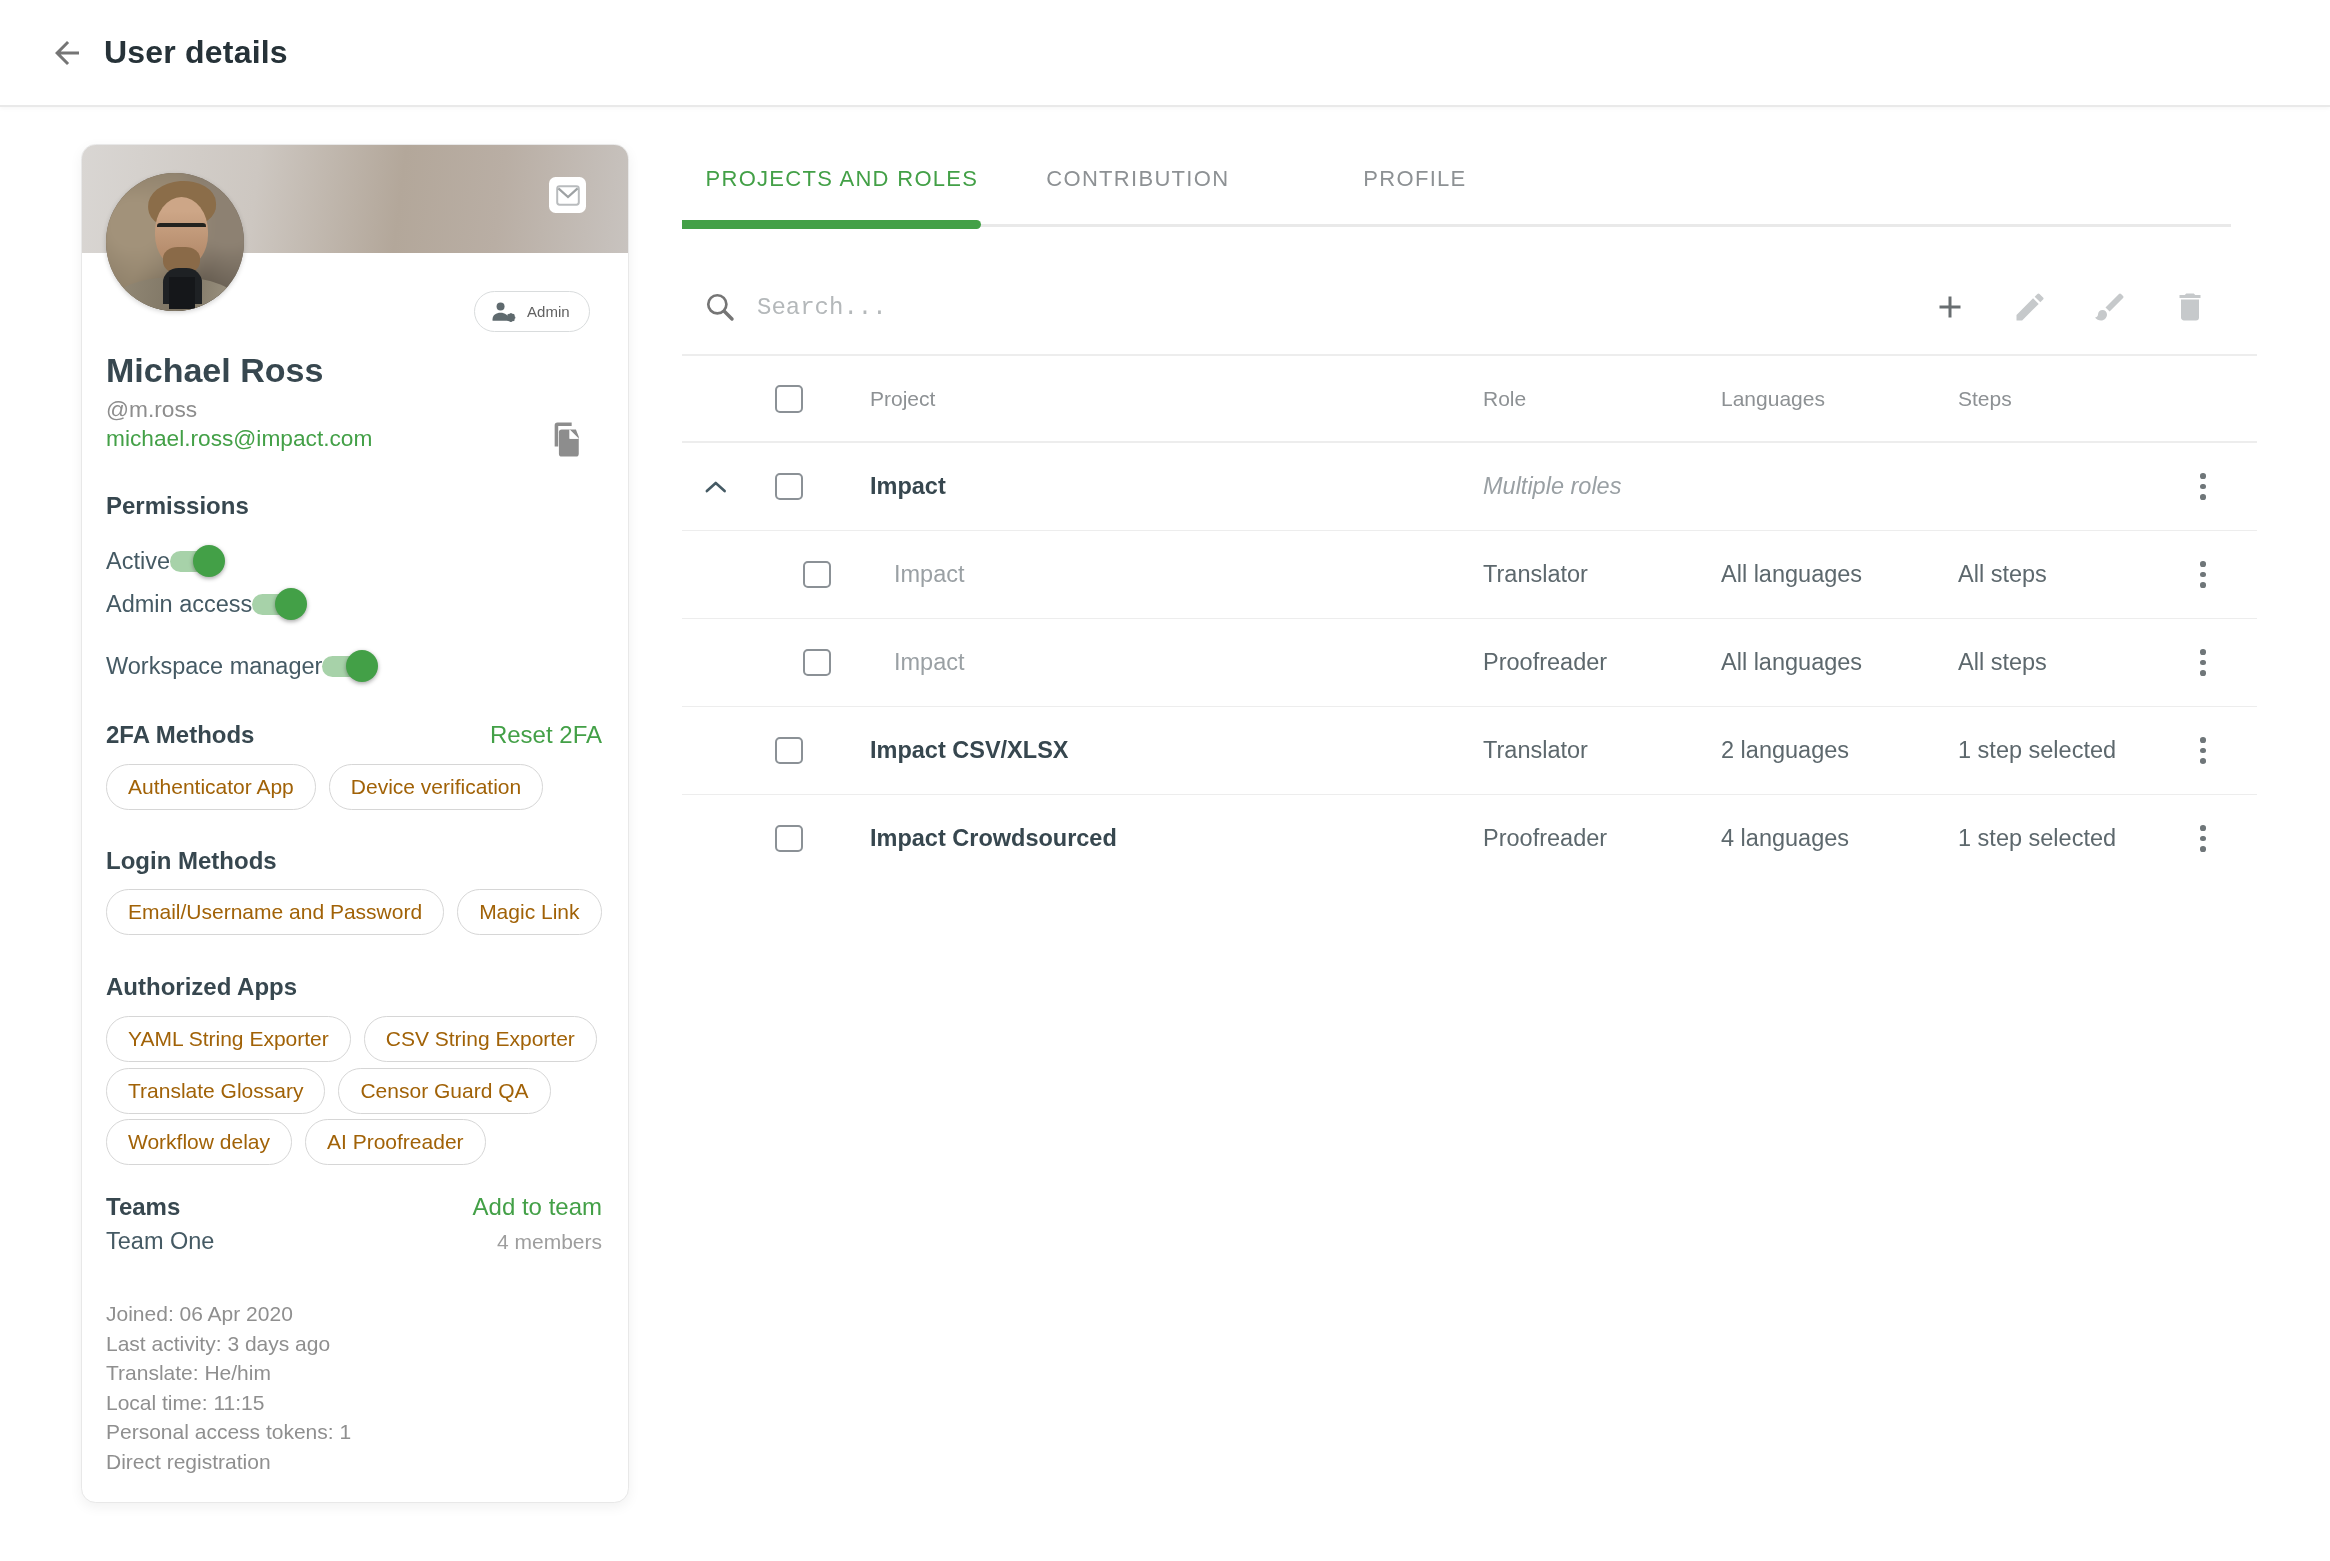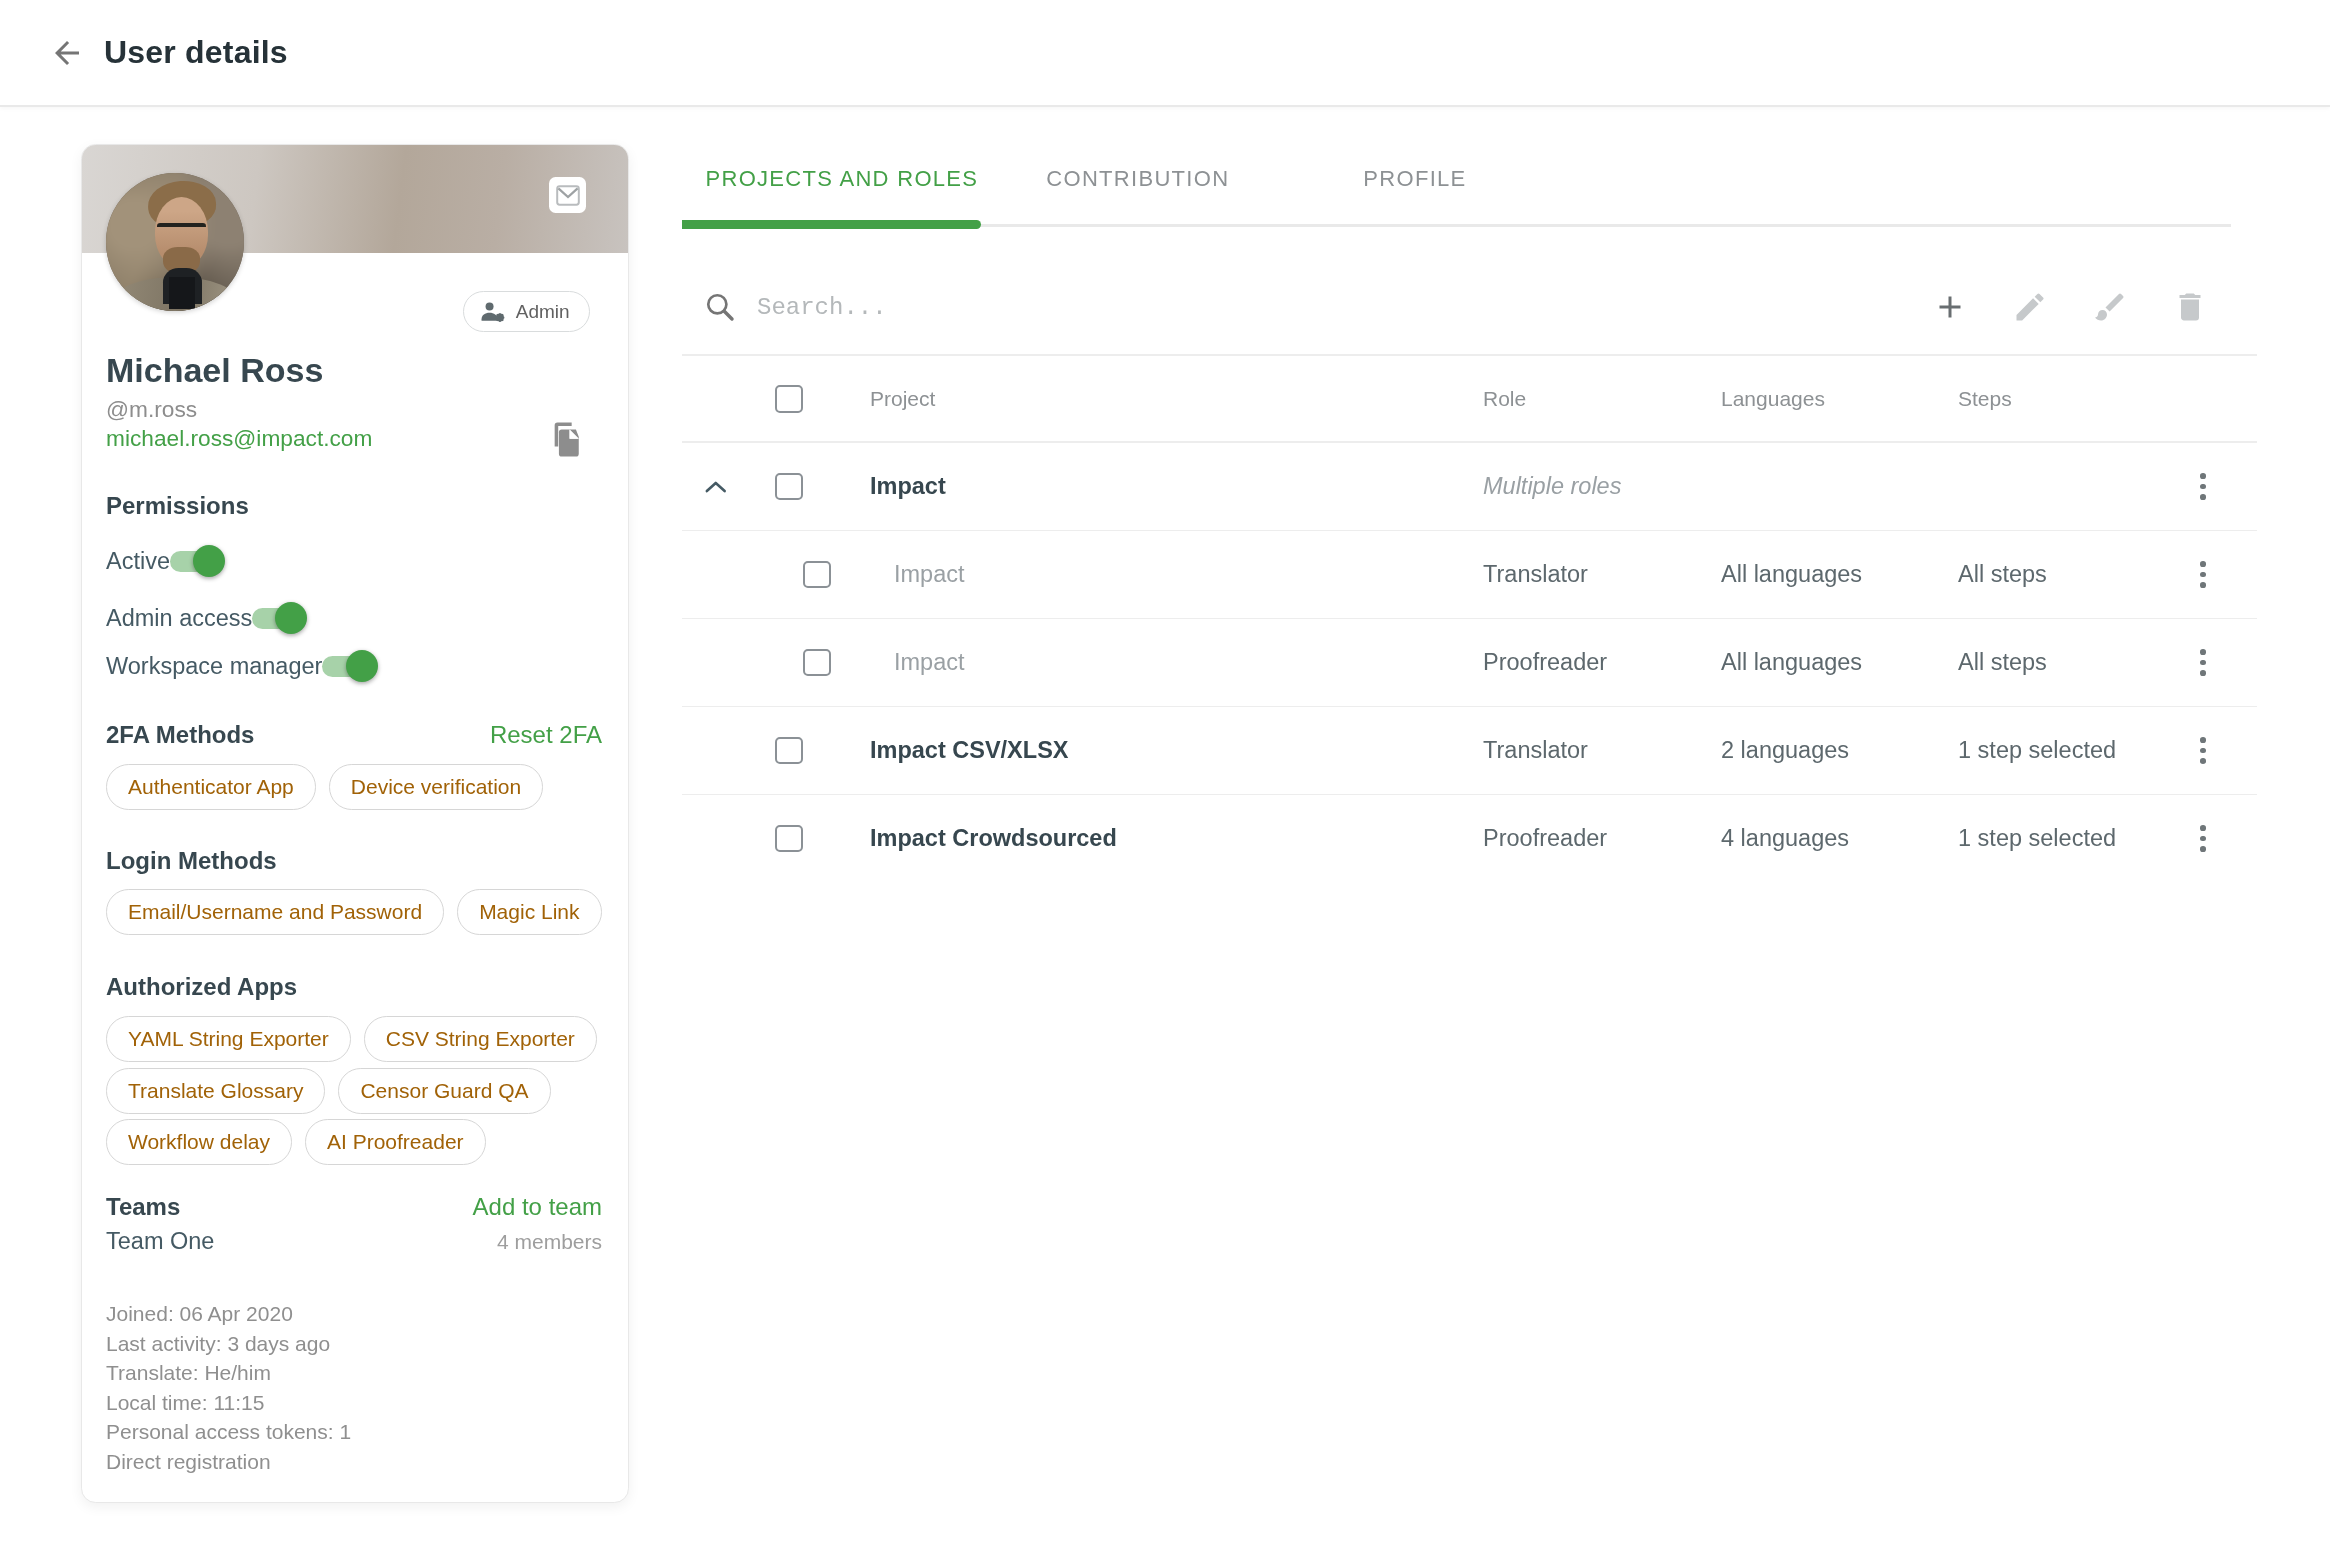--- a/index.html
+++ b/index.html
@@ -18,21 +18,21 @@
   .avatar{position:absolute;left:24px;top:28px;width:138px;height:138px;border-radius:50%;overflow:hidden;background:#6e6354;box-shadow:0 1.6px 4.9px rgba(0,0,0,.18);}
   .avatar .bg{position:absolute;inset:-6.5px;background:radial-gradient(circle at 22% 38%,#a2927a 0 16%,rgba(0,0,0,0) 55%),radial-gradient(circle at 85% 30%,#8d8172 0 20%,rgba(0,0,0,0) 60%),linear-gradient(115deg,#6a5f4e 0%,#8b7d66 38%,#4c443a 72%,#6f675c 100%);filter:blur(3.2px);}
   .avatar .hair{position:absolute;left:42px;top:8px;width:68px;height:47px;background:#8b6d49;border-radius:50% 50% 45% 45%;transform:rotate(-4deg);}
   .avatar .face{position:absolute;left:49px;top:24px;width:53px;height:70px;background:linear-gradient(#cda687 20%,#b68d6d 80%);border-radius:50% 50% 46% 46%;}
   .avatar .glasses{position:absolute;left:51px;top:50px;width:49px;height:13px;border-top:4.9px solid #23231f;border-radius:3.2px;}
   .avatar .beard{position:absolute;left:57px;top:74px;width:37px;height:27.5px;background:#8a6a48;border-radius:40% 40% 50% 50%;}
   .avatar .neck{position:absolute;left:57px;top:95px;width:39px;height:36px;background:#1e2124;border-radius:40% 40% 0 0;}
   .avatar .jacket{position:absolute;left:6.5px;top:104px;width:125px;height:49px;background:linear-gradient(100deg,#948a77 0%,#7d7463 55%,#a39a88 100%);border-radius:50% 50% 0 0;}
   .avatar .collar{position:absolute;left:63px;top:104px;width:26px;height:32px;background:#15171a;}
 
-  .badge{position:absolute;top:146px;right:38px;height:39px;display:flex;align-items:center;gap:9.7px;padding:0 19.4px 0 14.6px;border:1.6px solid #d9dcdd;border-radius:21px;background:#fff;font-size:19px;color:#616161;}
+  .badge{position:absolute;top:146px;right:38px;height:39px;display:flex;align-items:center;gap:9.7px;padding:0 19.4px 0 14.6px;border:1.6px solid #d9dcdd;border-radius:21px;background:#fff;font-size:15px;color:#616161;}
   .u-name{position:absolute;left:24px;top:206px;font-size:34px;font-weight:bold;color:#37474f;}
   .u-handle{position:absolute;left:24px;top:251px;font-size:22.7px;color:#8d8d8d;}
   .u-email{position:absolute;left:24px;top:280px;font-size:22.7px;color:#43a047;text-decoration:none;cursor:pointer;}
   .copy-btn{position:absolute;left:464px;top:275px;width:39px;height:39px;display:flex;align-items:center;justify-content:center;cursor:pointer;}
 
   .sec-head{font-size:24px;font-weight:bold;color:#37474f;}
   .head-row{position:absolute;left:24px;width:496px;display:flex;justify-content:space-between;align-items:center;}
   .green-link{font-size:24px;color:#43a047;cursor:pointer;}
   .perm-row{position:absolute;left:24px;width:494px;height:52px;display:flex;justify-content:flex-start;align-items:center;}
   .perm-label{font-size:23.5px;color:#455a64;}
@@ -154,21 +154,21 @@
     <div class="head-row" style="top:347px;">
       <span class="sec-head">Permissions</span>
     </div>
     <div class="perm-row" style="top:390px;">
       <span class="perm-label">Active</span>
       <span class="toggle">
           <span class="track"></span>
           <span class="knob"></span>
         </span>
     </div>
-    <div class="perm-row" style="top:447px;">
+    <div class="perm-row" style="top:433px;">
       <span class="perm-label">Admin access</span>
       <span class="toggle">
           <span class="track"></span>
           <span class="knob"></span>
         </span>
     </div>
     <div class="perm-row" style="top:495px;">
       <span class="perm-label">Workspace manager</span>
       <span class="toggle">
           <span class="track"></span>

